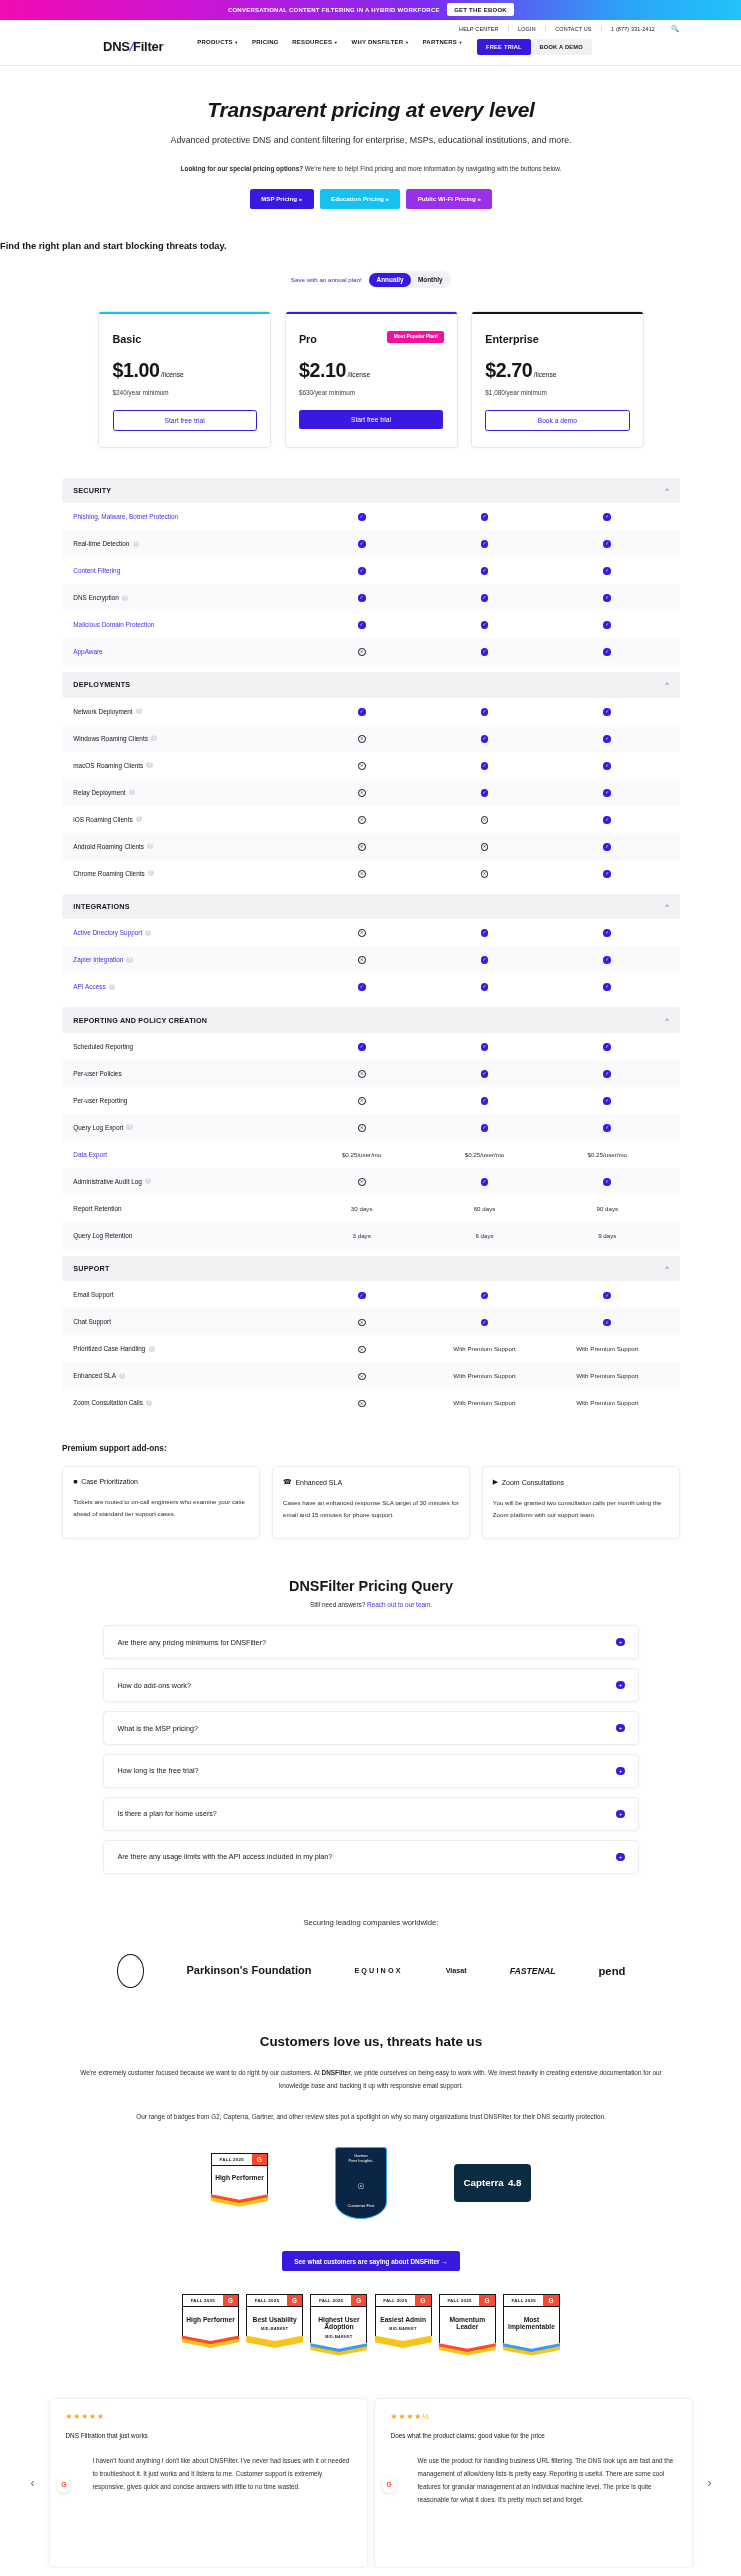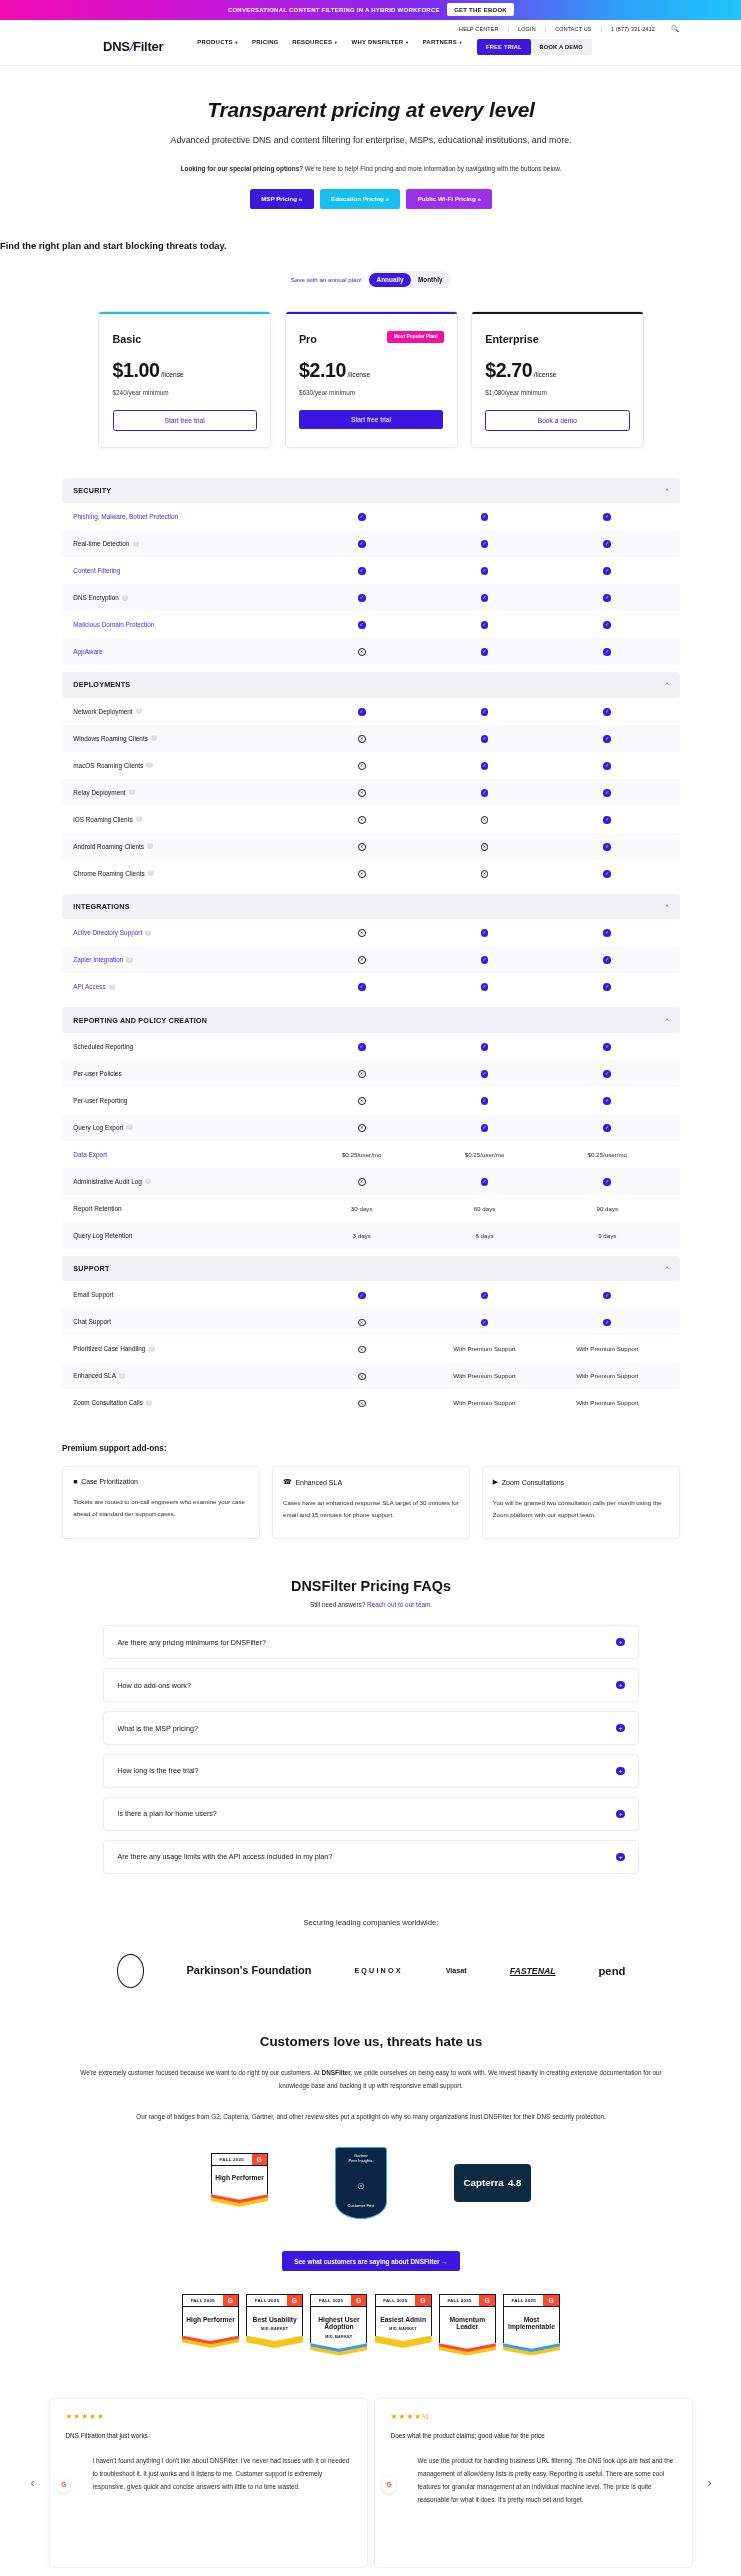--- a/index.html
+++ b/index.html
@@ -114,21 +114,21 @@
     font-size:6.2px; line-height:7.7px; text-align:center;}
   
   .logos-sec{ margin-top:44px; text-align:center;}
   .logos-sec .cap{ font-size:7.7px; color:#2b2b33;}
   .logo-row{ display:flex; justify-content:center; align-items:center; gap:43px; margin-top:27px;
     font-weight:700; color:#15151a;}
   .lg-mav{ width:27px; height:34px; border:1.5px solid #15151a; border-radius:50%/50%;}
   .lg-park{ font-size:11px; line-height:1.05; text-align:left;}
   .lg-eq{ font-size:7.2px; letter-spacing:.3em;}
   .lg-via{ font-size:7.2px;}
-  .lg-fast{ font-size:8.8px; font-style:italic; letter-spacing:-.01em;text-decoration:underline;}
+  .lg-fast{ font-size:8.8px; font-style:italic; letter-spacing:-.01em;}
   .lg-pen{ font-size:11.3px;}
   
   .cust{ margin-top:46px; text-align:center;}
   .cust h2{ font-size:13.4px;}
   .cust p{ width:608px; margin:17.5px auto 0; font-size:6.4px; line-height:2.1; color:#2b2b33;}
   .badges3{ display:flex; justify-content:center; align-items:center; gap:67px; margin-top:23px;}
   .g2badge{ width:57px;}
   .g2top{ display:flex; border:1px solid #15151a; border-bottom:none;}
   .g2top .season{ flex:1; font-size:4.4px; font-weight:700; padding:3.1px 0; letter-spacing:.06em;}
   .g2top .gmark{ width:15.5px; background:#ff492c; color:#fff; font-weight:700; font-size:6.7px;
@@ -531,21 +531,21 @@
   <div class="addon">
     <h4>
         <span>▶</span>
         <span>Zoom Consultations</span>
       </h4>
     <p>You will be granted two consultation calls per month using the Zoom platform with our support team.</p>
   </div>
 </div>
 
 <div class="faq-sec">
-  <h2>DNSFilter Pricing FAQs</h2>
+  <h2>DNSFilter Pricing Query</h2>
   <div class="faq-sub">
     <span>Still need answers? </span><a href="#">Reach out to our team</a><span>.</span>
   </div>
   <div class="faqs" id="faqs">
       <div class="faq">
         <span class="qtext">Are there any pricing minimums for DNSFilter?</span>
         <span class="plusic">+</span>
       </div>
       <div class="faq">
         <span class="qtext">How do add-ons work?</span>

